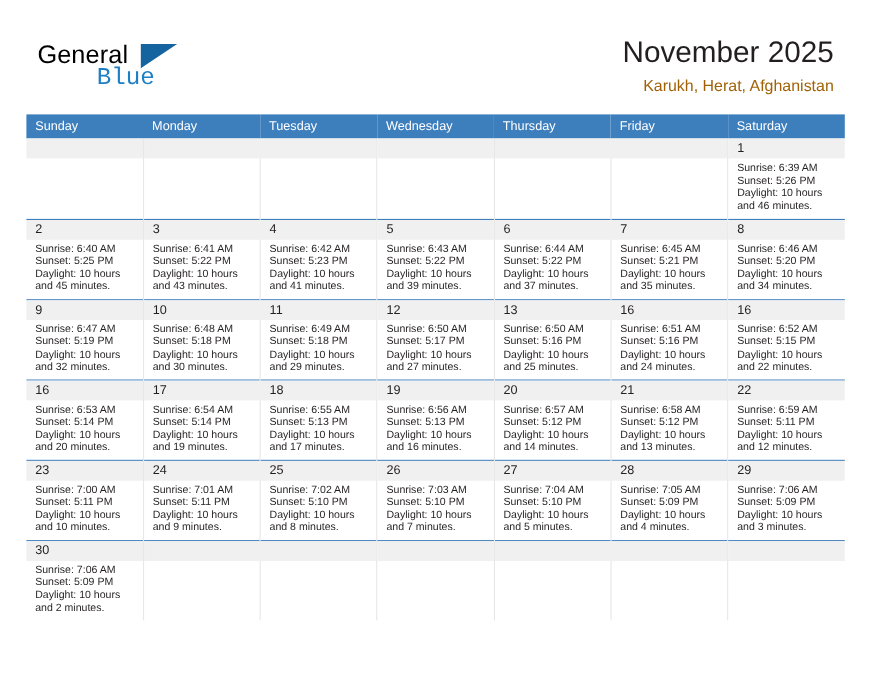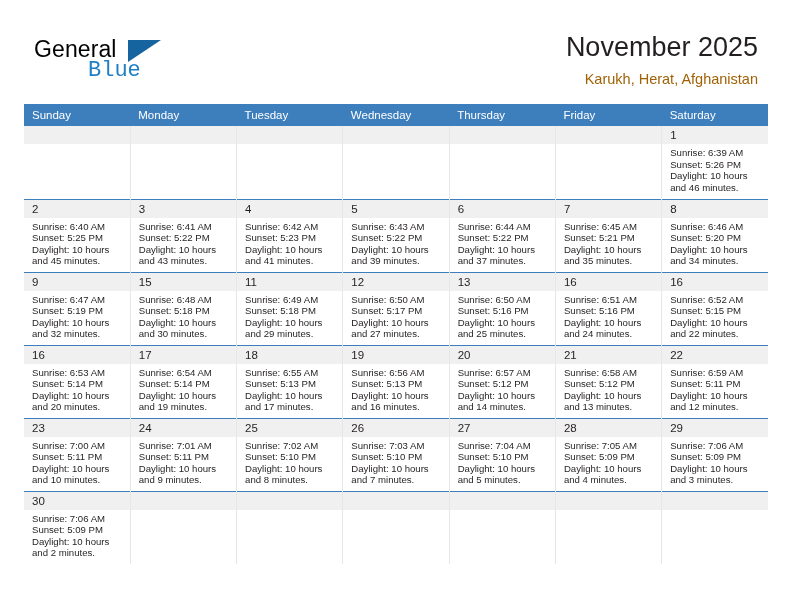--- a/index.html
+++ b/index.html
@@ -310,21 +310,21 @@
               <div class="daynum">9</div>
               <div class="details">
                 <div>Sunrise: 6:47 AM</div>
                 <div>Sunset: 5:19 PM</div>
                 <div class="wrap">Daylight: 10 hours and 32 minutes.</div>
               </div>
             </div>
           </td>
           <td>
             <div class="cell-inner">
-              <div class="daynum">15</div>
+              <div class="daynum">10</div>
               <div class="details">
                 <div>Sunrise: 6:48 AM</div>
                 <div>Sunset: 5:18 PM</div>
                 <div class="wrap">Daylight: 10 hours and 30 minutes.</div>
               </div>
             </div>
           </td>
           <td>
             <div class="cell-inner">
               <div class="daynum">11</div>

